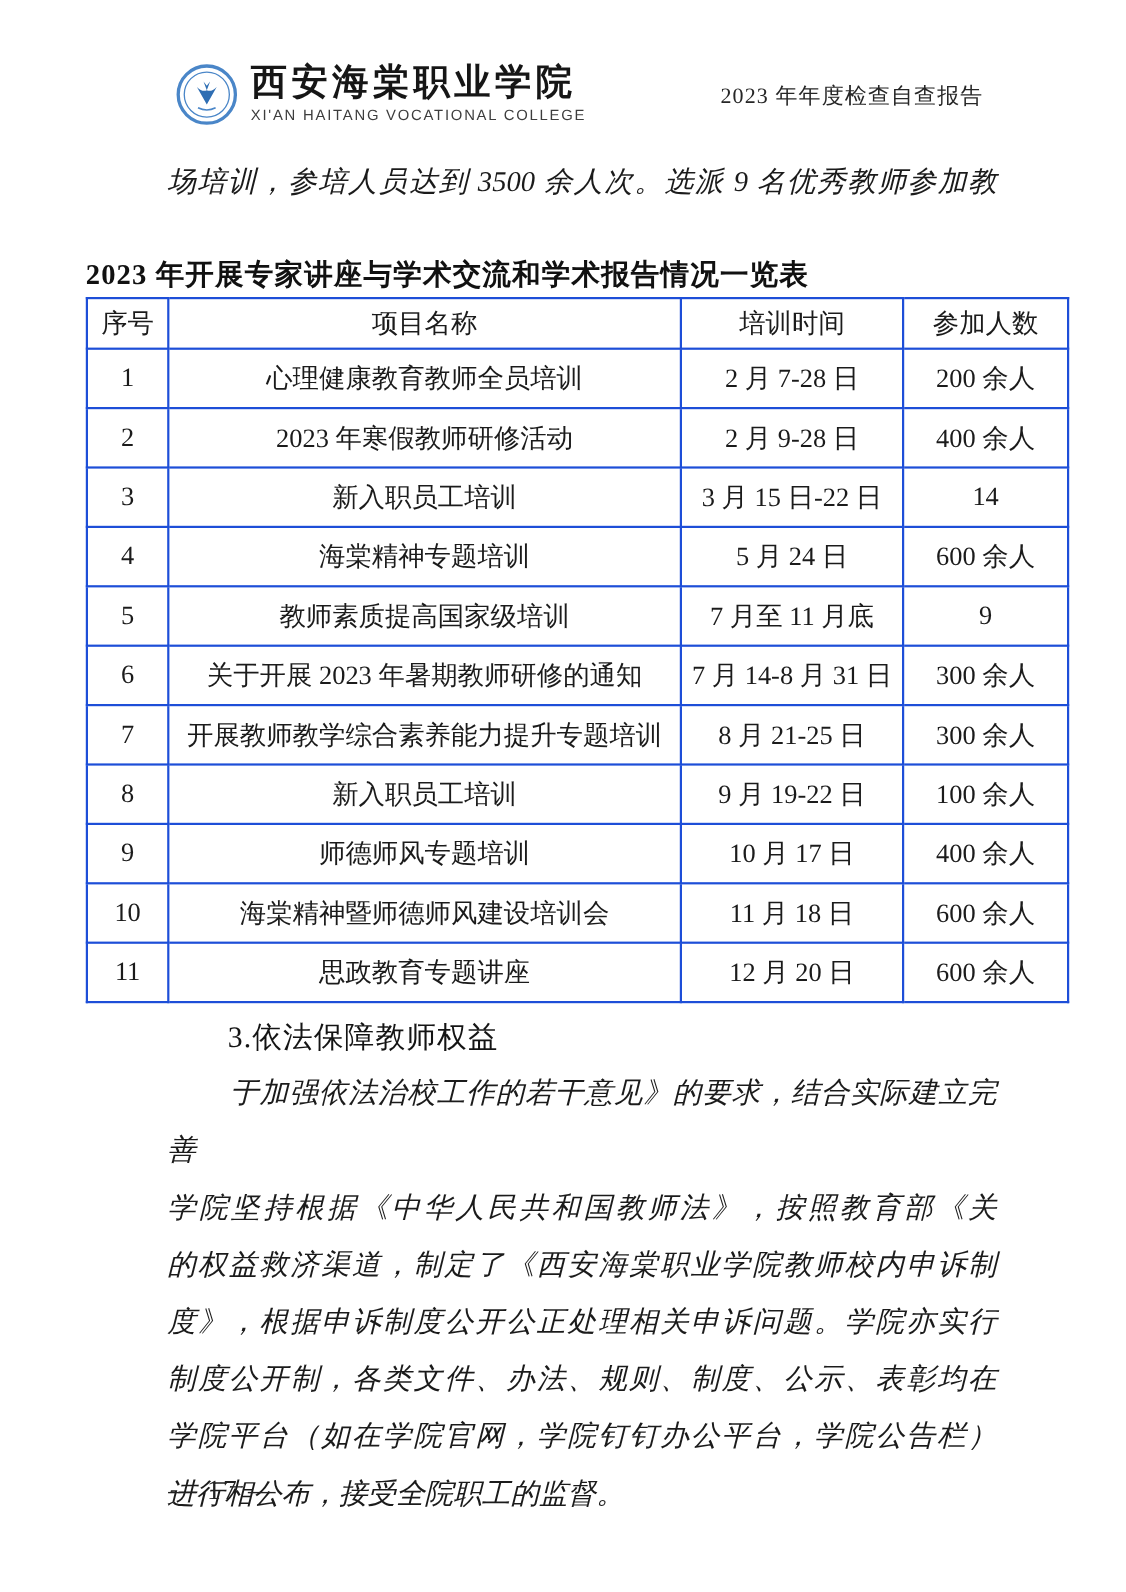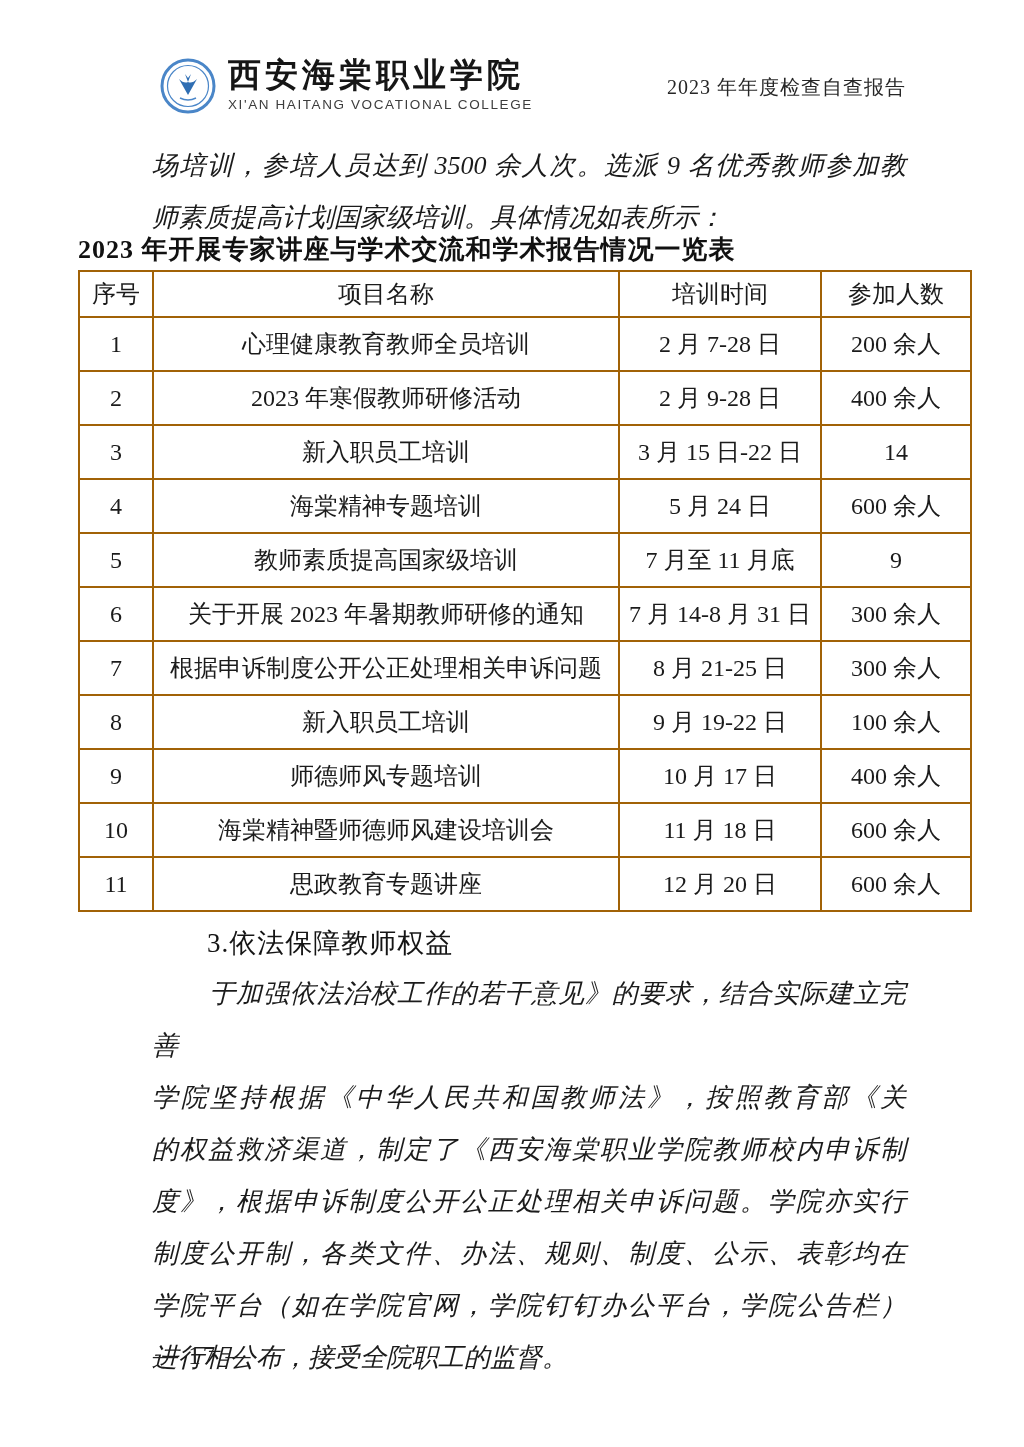--- a/index.html
+++ b/index.html
@@ -46,21 +46,21 @@
     margin-top: 3px;
     font-size: 13.5px;
     letter-spacing: 1.6px;
     color: #3d3d3d;
     font-family: "Liberation Sans", "DejaVu Sans", sans-serif;
     white-space: nowrap;
   }
   .report-title {
     position: absolute;
     top: 74px;
-    right: 118px;
+    right: 130px;
     font-size: 20px;
     color: #262626;
     letter-spacing: 1px;
   }
 
   
   .para {
     position: absolute;
     left: 152px;
     width: 754px;
@@ -99,21 +99,21 @@
     position: absolute;
     left: 78px;
     top: 270px;
     width: 892px;
     border-collapse: collapse;
     table-layout: fixed;
     font-size: 24px;
     color: #1b1b1b;
   }
   .training-table th, .training-table td {
-    border: 2px solid #a16207;
+    border: 2px solid #1d4ed8;
     text-align: center;
     vertical-align: middle;
     font-weight: normal;
     padding: 0 4px;
     overflow: hidden;
   }
   .training-table thead tr { height: 46px; }
   .training-table tbody tr { height: 54px; }
   .col-no    { width: 74px; }
   .col-name  { width: 466px; }
@@ -156,21 +156,20 @@
     </svg>
     <div class="logo-text">
       <div class="college-name-zh">西安海棠职业学院</div>
       <div class="college-name-en">XI'AN HAITANG VOCATIONAL COLLEGE</div>
     </div>
   </div>
   <div class="report-title">2023 年年度检查自查报告</div>
 
   <div class="para" id="intro-paragraph">
       <div class="pline">场培训，参培人员达到 3500 余人次。选派 9 名优秀教师参加教</div>
-      <div class="pline last">师素质提高计划国家级培训。具体情况如表所示：</div>
     </div>
 
   <div class="table-title">2023 年开展专家讲座与学术交流和学术报告情况一览表</div>
 
   <table class="training-table">
     <colgroup>
       <col class="col-no">
         <col class="col-name">
         <col class="col-time">
         <col class="col-count">
@@ -215,21 +214,21 @@
           <td>9</td>
         </tr>
         <tr>
           <td>6</td>
           <td>关于开展 2023 年暑期教师研修的通知</td>
           <td>7 月 14-8 月 31 日</td>
           <td>300 余人</td>
         </tr>
         <tr>
           <td>7</td>
-          <td>根据申诉制度公开公正处理相关申诉问题</td>
+          <td>开展教师教学综合素养能力提升专题培训</td>
           <td>8 月 21-25 日</td>
           <td>300 余人</td>
         </tr>
         <tr>
           <td>8</td>
           <td>新入职员工培训</td>
           <td>9 月 19-22 日</td>
           <td>100 余人</td>
         </tr>
         <tr>

